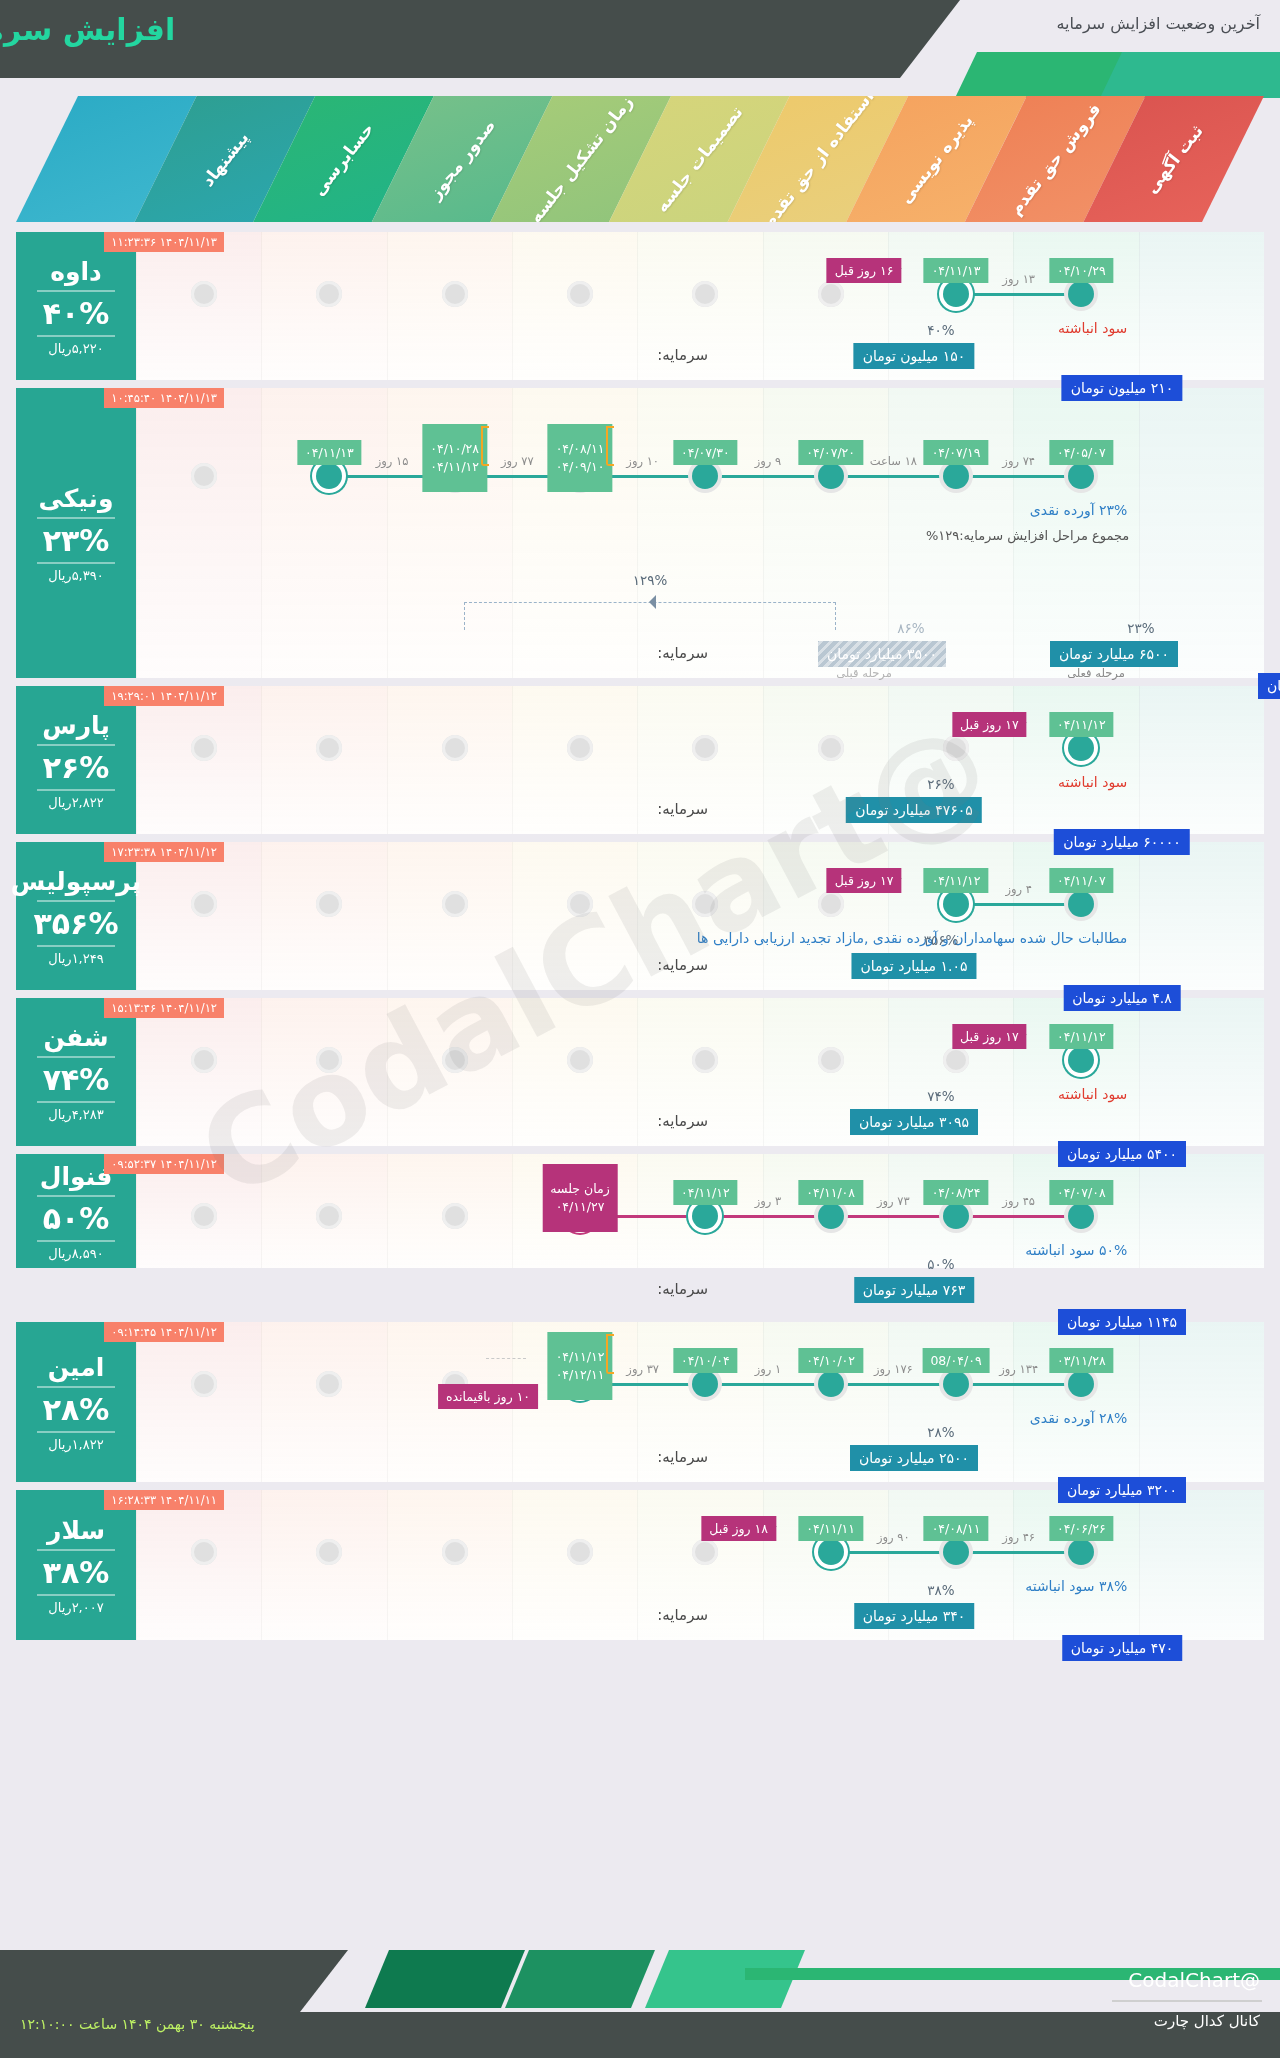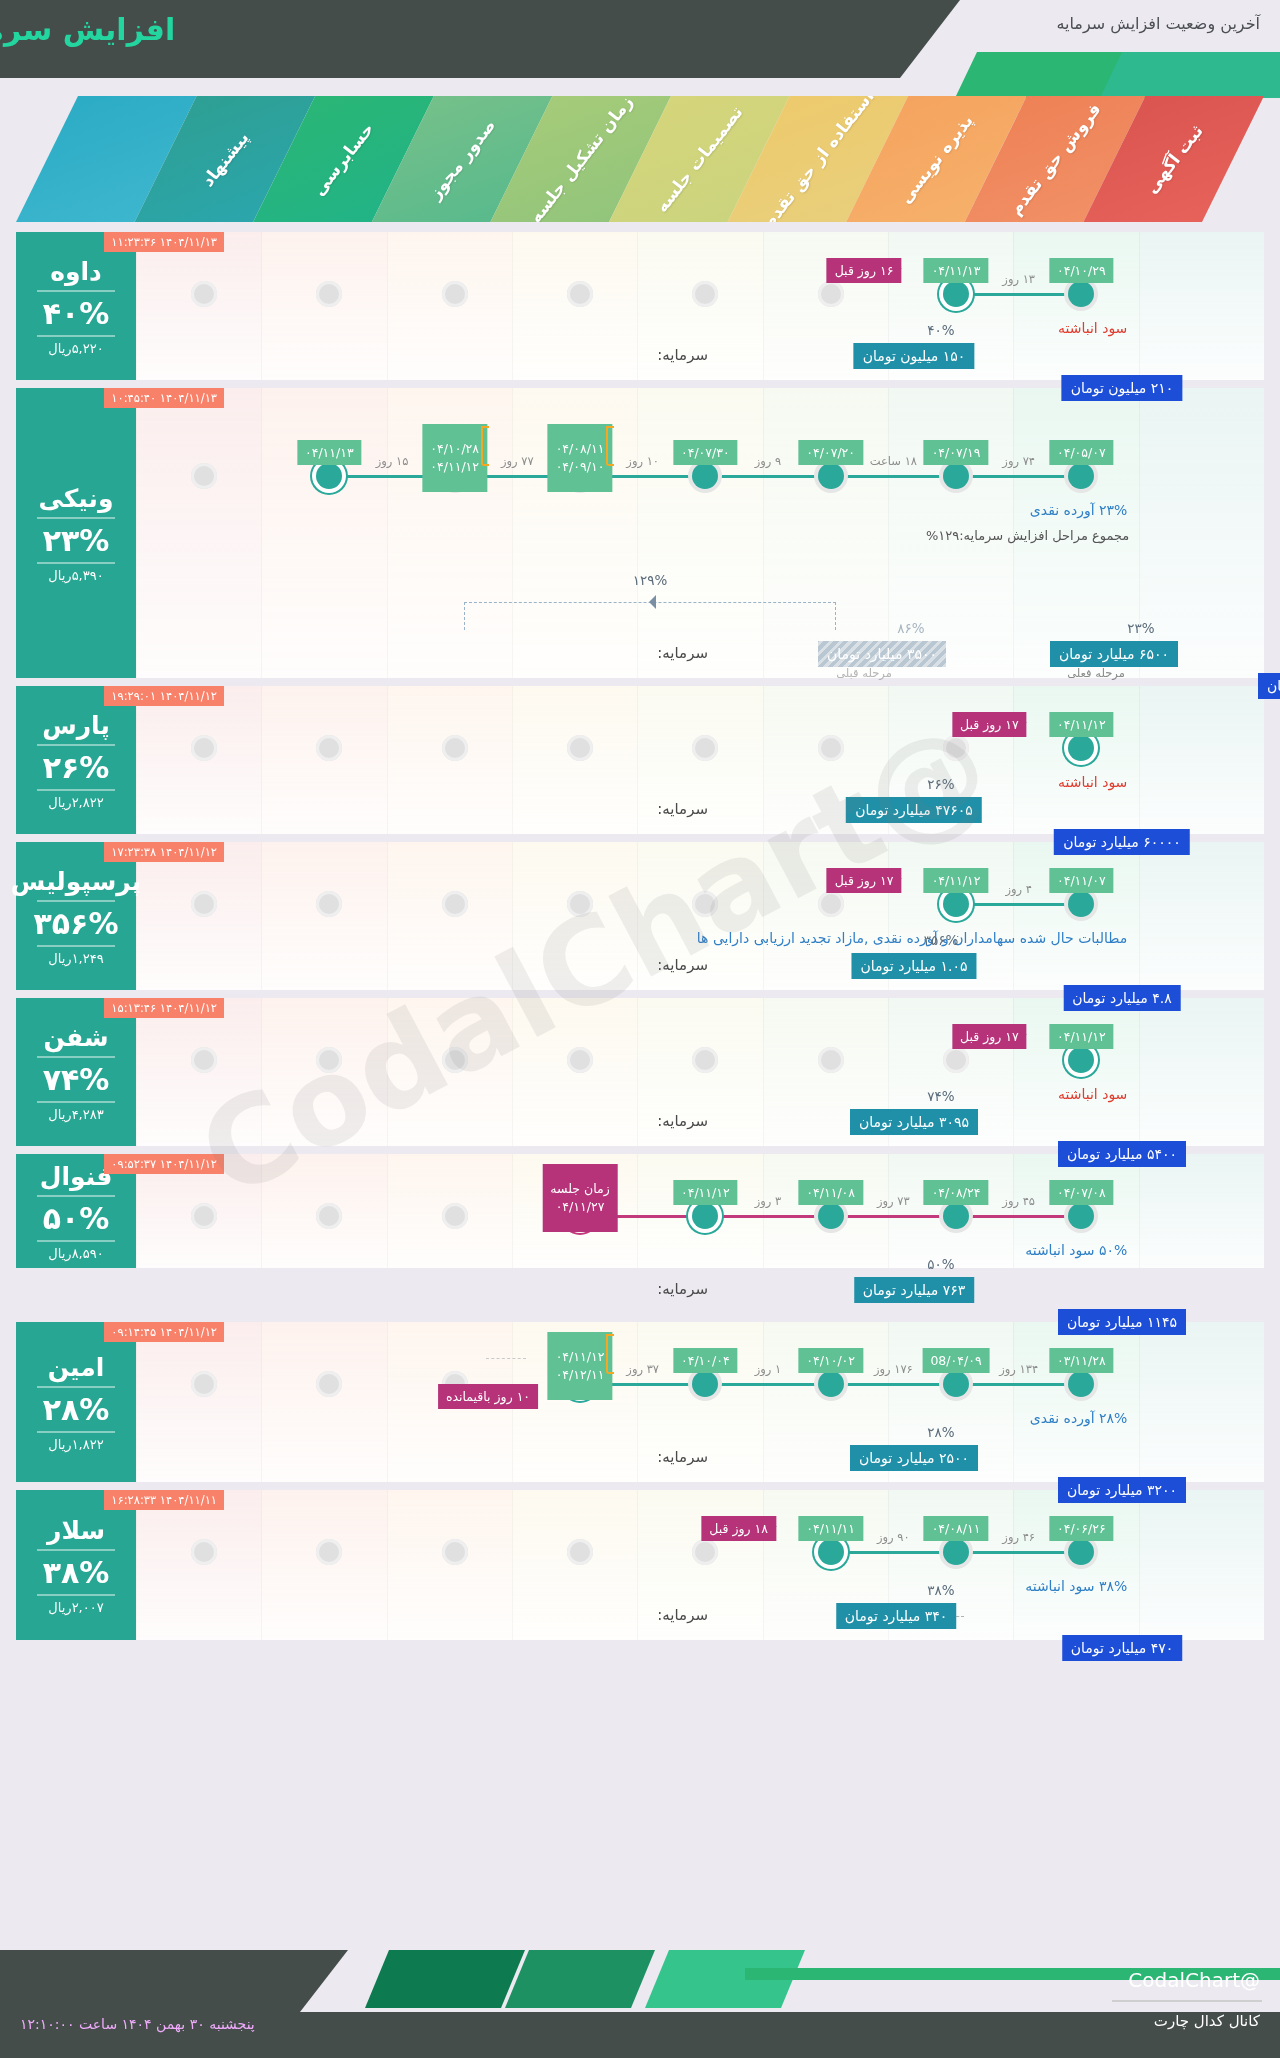--- a/index.html
+++ b/index.html
@@ -120,21 +120,21 @@
   .f-g1 { position:absolute; left:365px; top:0; width:160px; height:58px; background:#0e7a4f;
           clip-path: polygon(24px 0, 160px 0, 136px 58px, 0 58px); }
   .f-g2 { position:absolute; left:505px; top:0; width:150px; height:58px; background:#1d9161;
           clip-path: polygon(24px 0, 150px 0, 126px 58px, 0 58px); }
   .f-g3 { position:absolute; left:645px; top:0; width:160px; height:58px; background:#35c48c;
           clip-path: polygon(24px 0, 160px 0, 136px 58px, 0 58px); }
   .f-bar { position:absolute; left:745px; top:18px; width:535px; height:12px; background:#2bb673; }
   .f-handle { position:absolute; right:20px; top:18px; color:#fff; font-size:20px; }
   .f-rule { position:absolute; right:18px; top:50px; width:150px; height:2px; background:#cfcfcf; }
   .f-sub { position:absolute; right:20px; top:62px; color:#fff; font-size:15px; }
-  .f-date { position:absolute; left:20px; top:66px; color:#f0abfc; font-size:14px; }
+  .f-date { position:absolute; left:20px; top:66px; color:#bef264; font-size:14px; }
 </style>
 </head>
 <body>
 
 <div class="header">
   <div class="header-dark"></div>
   <div class="header-green1"></div>
   <div class="header-green2"></div>
   <div class="header-title">افزایش سرمایه</div>
   <div class="header-sub">آخرین وضعیت افزایش سرمایه</div>
@@ -541,21 +541,21 @@
       <div class="node done" style="left: 940px; top: 62px;"></div>
       <div class="date-chip" style="right: 308px; top: 26px;"><span>۰۴/۰۸/۱۱</span></div>
       <div class="node current" style="left: 814.667px; top: 62px;"></div>
       <div class="date-chip" style="right: 433.333px; top: 26px;"><span>۰۴/۱۱/۱۱</span></div>
       <div class="gap-label" style="right: 245.333px; top: 40px;">۴۶ روز</div>
       <div class="gap-label" style="right: 370.667px; top: 40px;">۹۰ روز</div>
       <div class="date-chip chip-pink" style="right: 525.333px; top: 26px;">۱۸ روز قبل</div>
       <div class="dash-conn" style="right: 487.333px; top: 36px; width: 40px;"></div>
       <div class="note note-blue" style="right: 136.667px; top: 88px;">۳۸% سود انباشته</div>
       <div class="cap-label" style="right: 556px; top: 116px;">سرمایه:</div>
-      <div class="cap-box cap-from" style="right: 368px; top: 113px;">۳۴۰ میلیارد تومان</div>
+      <div class="cap-box cap-from" style="right: 350px; top: 113px;">۳۴۰ میلیارد تومان</div>
       <div class="cap-arrow" style="right: 300px; top: 126px; width: 46px;"></div>
       <div class="cap-pct" style="right: 323px; top: 92px;">۳۸%</div>
       <div class="cap-box cap-to" style="right: 142px; top: 113px;">۴۷۰ میلیارد تومان</div>
     </div>
   </div>
 
 <div class="wm">
   <span>@CodalChart</span>
 </div>
 

